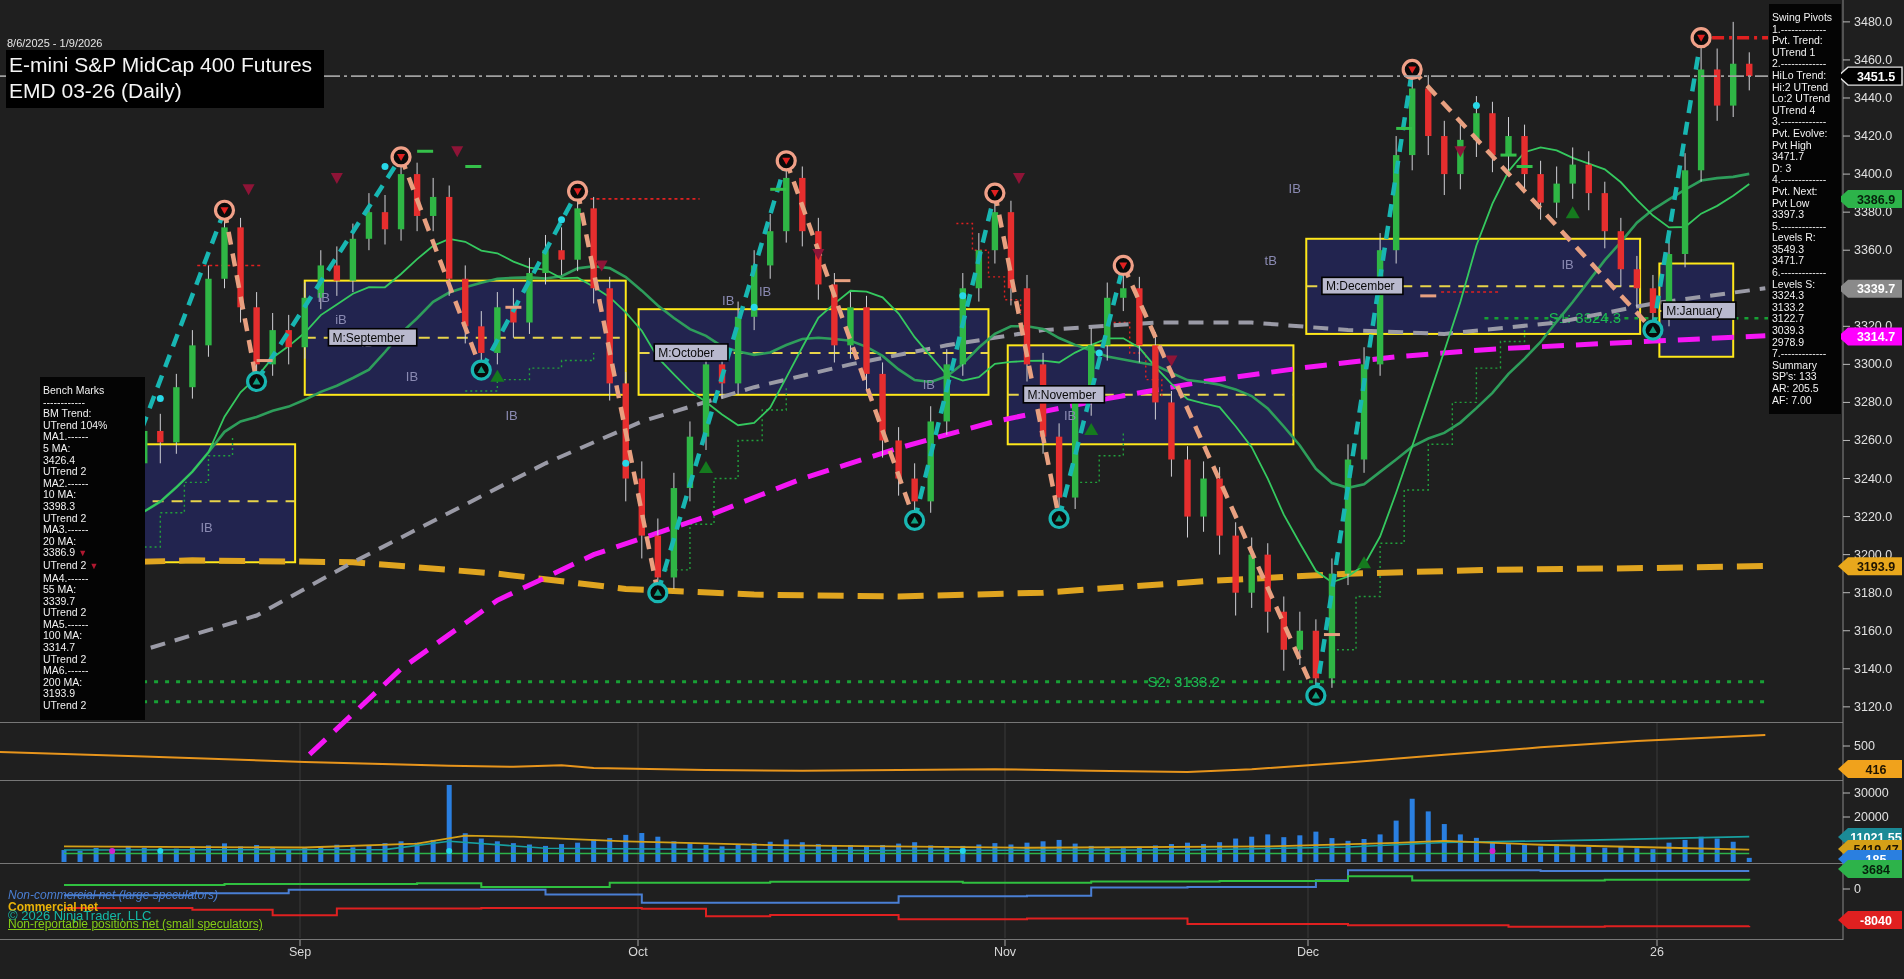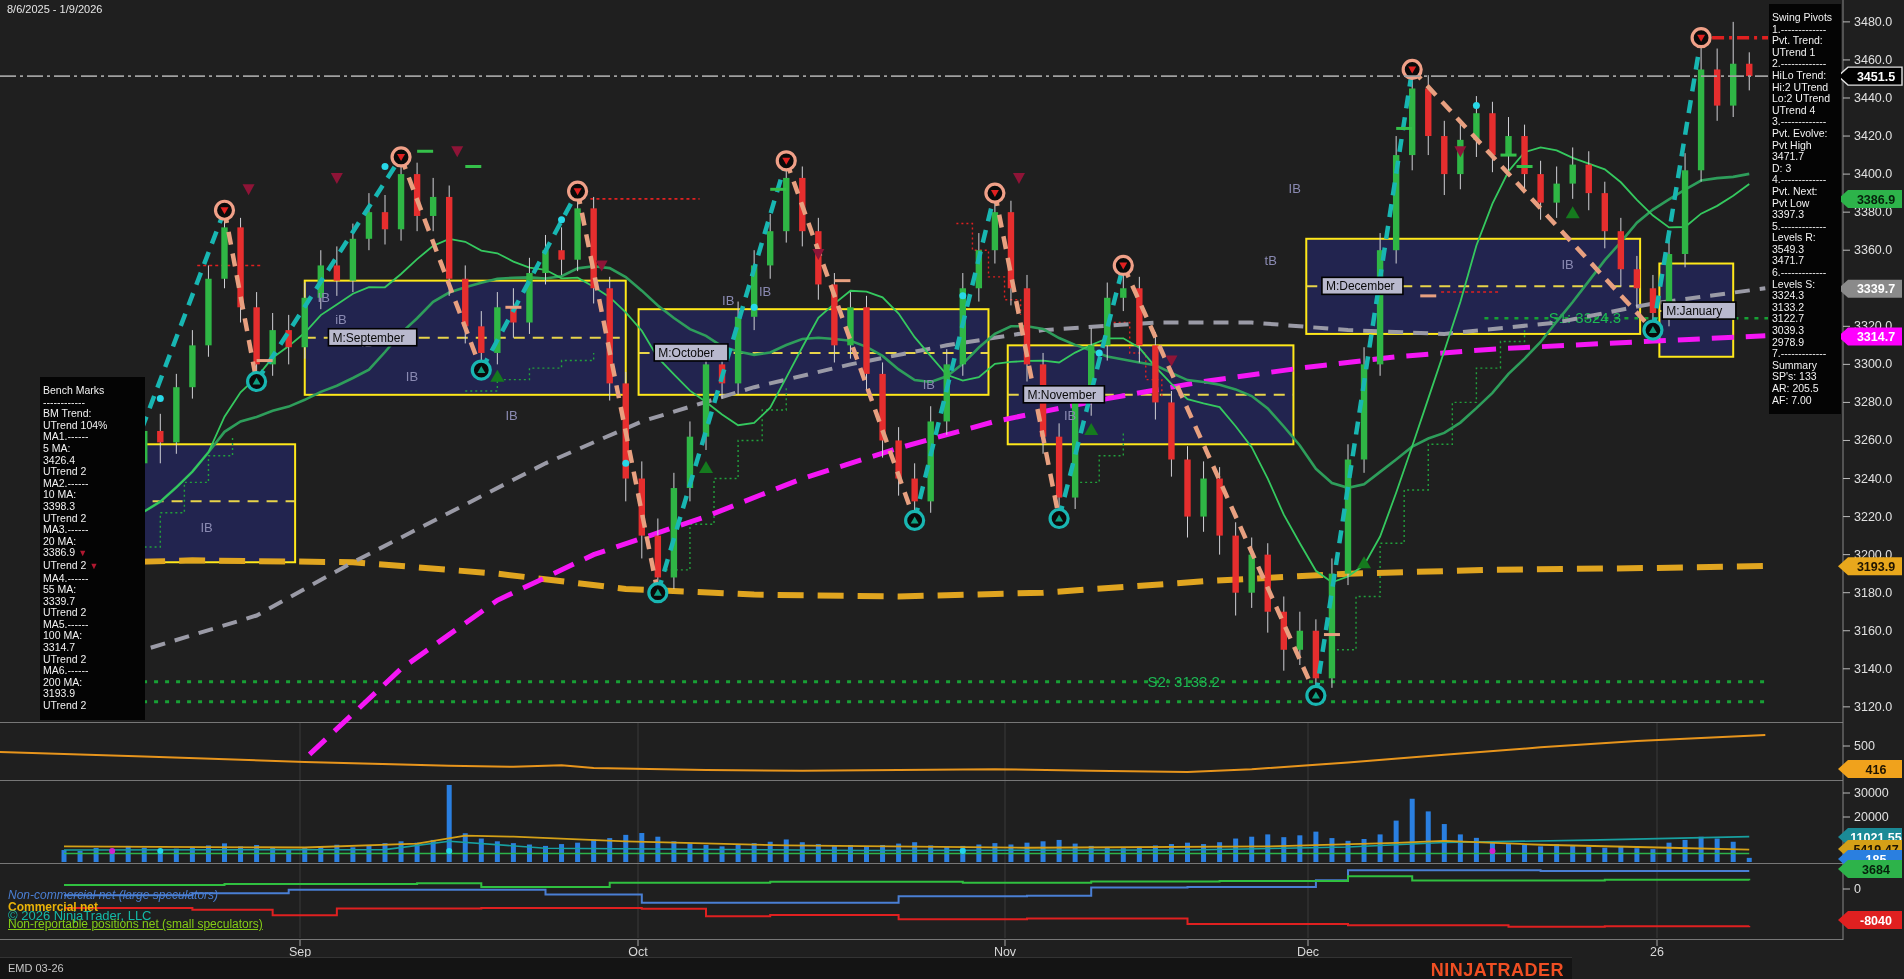--- a/index.html
+++ b/index.html
@@ -1,19 +1,19 @@
 <!DOCTYPE html>
 <html><head>
 <meta charset="utf-8">
 <style>
   html,body{margin:0;padding:0;background:#151515;}
   #app{position:relative;width:1904px;height:979px;background:#1f1f1f;overflow:hidden;
        font-family:"Liberation Sans",sans-serif;}
   svg text{font-family:"Liberation Sans",sans-serif;}
-  .overlay{position:absolute;}
+  .overlay{position:absolute;margin-top:34px;}
   #date-range{left:7px;top:3px;font-size:11px;color:#e6e6e6;}
   #title-box{left:6px;top:16px;background:#000;color:#f5f5f5;font-size:21px;line-height:26px;
              padding:2px 12px 4px 3px;}
   .side-panel{position:absolute;background:#040404;color:#f2f2f2;font-size:10.5px;
               line-height:11.6px;padding:8px 3px;white-space:pre;}
   #bench-panel{left:0;top:377px;width:99px;margin-left:40px;}
   #swing-panel{left:1769px;top:4px;width:66px;}
   .pline{display:block;}
   .dn-arrow{color:#b01830;font-size:9px;margin-left:3px;}
   .lg{position:absolute;left:8px;font-size:12px;white-space:nowrap;}
@@ -609,20 +609,24 @@
         <line x1="1005" y1="940" x2="1005" y2="946" stroke="#aaa" stroke-width="1"></line>
         <text x="1005" y="956" fill="#d8d8d8" font-size="12.5px" text-anchor="middle">Nov</text>
         <line x1="1308" y1="940" x2="1308" y2="946" stroke="#aaa" stroke-width="1"></line>
         <text x="1308" y="956" fill="#d8d8d8" font-size="12.5px" text-anchor="middle">Dec</text>
         <line x1="1657" y1="940" x2="1657" y2="946" stroke="#aaa" stroke-width="1"></line>
         <text x="1657" y="956" fill="#d8d8d8" font-size="12.5px" text-anchor="middle">26</text>
       </g>
     </svg>
 
   <div id="date-range" class="overlay">8/6/2025 - 1/9/2026</div>
+  <div id="title-box" class="overlay">
+    <div>E-mini S&amp;P MidCap 400 Futures</div>
+    <div>EMD 03-26 (Daily)</div>
+  </div>
 
   <div id="bench-panel" class="side-panel"><span class="pline">Bench Marks</span><span class="pline">------------</span><span class="pline">BM Trend:</span><span class="pline">UTrend 104%</span><span class="pline">MA1.------</span><span class="pline">5 MA:</span><span class="pline">3426.4</span><span class="pline">UTrend 2</span><span class="pline">MA2.------</span><span class="pline">10 MA:</span><span class="pline">3398.3</span><span class="pline">UTrend 2</span><span class="pline">MA3.------</span><span class="pline">20 MA:</span><span class="pline">3386.9<span class="dn-arrow">▼</span></span><span class="pline">UTrend 2<span class="dn-arrow">▼</span></span><span class="pline">MA4.------</span><span class="pline">55 MA:</span><span class="pline">3339.7</span><span class="pline">UTrend 2</span><span class="pline">MA5.------</span><span class="pline">100 MA:</span><span class="pline">3314.7</span><span class="pline">UTrend 2</span><span class="pline">MA6.------</span><span class="pline">200 MA:</span><span class="pline">3193.9</span><span class="pline">UTrend 2</span></div>
   <div id="swing-panel" class="side-panel"><span class="pline">Swing Pivots</span><span class="pline">1.-------------</span><span class="pline">Pvt. Trend:</span><span class="pline">UTrend 1</span><span class="pline">2.-------------</span><span class="pline">HiLo Trend:</span><span class="pline">Hi:2 UTrend</span><span class="pline">Lo:2 UTrend</span><span class="pline">UTrend 4</span><span class="pline">3.-------------</span><span class="pline">Pvt. Evolve:</span><span class="pline">Pvt High</span><span class="pline">3471.7</span><span class="pline">D: 3</span><span class="pline">4.-------------</span><span class="pline">Pvt. Next:</span><span class="pline">Pvt Low</span><span class="pline">3397.3</span><span class="pline">5.-------------</span><span class="pline">Levels R:</span><span class="pline">3549.3</span><span class="pline">3471.7</span><span class="pline">6.-------------</span><span class="pline">Levels S:</span><span class="pline">3324.3</span><span class="pline">3133.2</span><span class="pline">3122.7</span><span class="pline">3039.3</span><span class="pline">2978.9</span><span class="pline">7.-------------</span><span class="pline">Summary</span><span class="pline">SP's: 133</span><span class="pline">AR: 205.5</span><span class="pline">AF: 7.00</span></div>
 
   <div id="lg-noncom" class="lg">Non-commercial net (large speculators)</div>
   <div id="lg-com" class="lg">Commercial net</div>
   <div id="lg-copy" class="lg">© 2026 NinjaTrader, LLC</div>
   <div id="lg-small" class="lg">Non-reportable positions net (small speculators)</div>
 
   <div id="bottom-bar" class="overlay">

